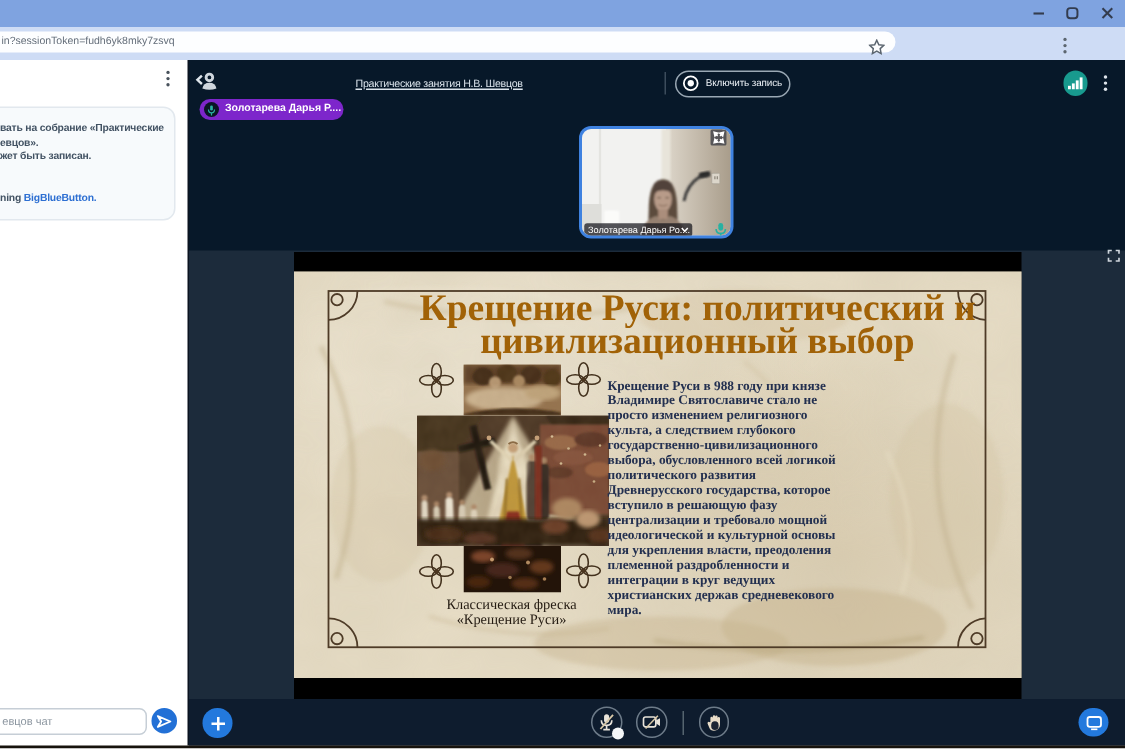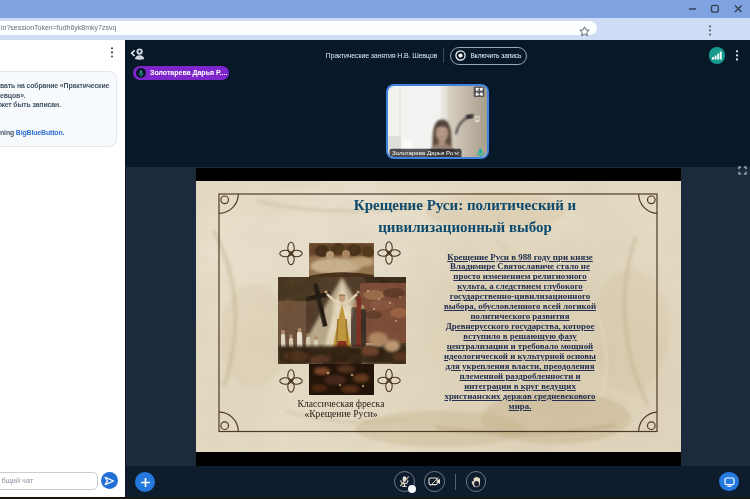--- a/index.html
+++ b/index.html
@@ -39,21 +39,21 @@
 
 <div class="abs" style="left:-40px;top:70.5px;width:155px;height:74.5px;background:#f7fafc;border:1px solid #e2e8ee;border-radius:8px;"></div>
 <div class="abs" style="left:0;top:70.5px;width:115px;height:76px;overflow:hidden;font-weight:bold;">
   <div class="abs" style="left:0px;top:11px;white-space:nowrap;font-size:6.9px;letter-spacing:-0.12px;color:#425263;">вать на собрание «Практические</div>
   <div class="abs" style="left:0px;top:21px;white-space:nowrap;font-size:6.9px;letter-spacing:-0.12px;color:#425263;">евцов».</div>
   <div class="abs" style="left:0px;top:30.5px;white-space:nowrap;font-size:6.9px;letter-spacing:-0.12px;color:#425263;">жет быть записан.</div>
   <div class="abs" style="left:0px;top:58px;white-space:nowrap;font-size:6.9px;letter-spacing:-0.12px;color:#425263;">ning <span style="color:#2d6fd2">BigBlueButton.</span></div>
 </div>
 
 <div class="abs" style="left:-30px;top:471.5px;width:126px;height:16.5px;background:#fff;border:1.2px solid #c6ced6;border-radius:5px;"></div>
-<div class="abs" style="left:1.5px;top:476px;font-size:7.4px;color:#8b959f;">бщий чат</div>
+<div class="abs" style="left:1.5px;top:476px;font-size:7.4px;color:#8b959f;">евцов чат</div>
 <div class="abs" style="left:101.3px;top:472.4px;width:16.8px;height:16.8px;border-radius:50%;background:#2270d6;"></div>
 <svg class="abs" style="left:104.2px;top:475.8px" width="11" height="10" viewBox="0 0 11 10">
  <path d="M1.2 1.4 L9.6 5 L1.2 8.6 L3.4 5 Z" fill="none" stroke="#fff" stroke-width="1.25" stroke-linejoin="round"></path>
 </svg>
 
 <div class="abs" style="left:124.5px;top:40px;width:1.5px;height:457px;background:#0a1320;"></div>
 <div class="abs" style="left:126px;top:40px;width:624px;height:457px;background:#071829;"></div>
 
 <div class="abs" style="left:126px;top:167px;width:624px;height:299px;background:#1c2b3b;"></div>
 <div class="abs" style="left:196px;top:167.5px;width:484.5px;height:298.5px;background:#000;"></div>
@@ -263,43 +263,43 @@
     <ellipse cx="72" cy="146" rx="9" ry="4" fill="#552f14" filter="url(#soft2)"></ellipse>
     <circle cx="50" cy="130" r="1.3" fill="#c59a6e"></circle>
         <circle cx="74" cy="132" r="1.3" fill="#b18a60"></circle>
     <circle cx="62" cy="142" r="1.2" fill="#9a7750"></circle>
         <circle cx="85" cy="143" r="1.2" fill="#a87f54"></circle>
   </g>
 </g>
 </svg>
 
 <div class="abs" style="left:196px;top:195px;width:538px;text-align:center;font-family:'Liberation Serif',serif;
-     font-weight:bold;font-size:15px;line-height:21.8px;color:#0c4a6e;">Крещение Руси: политический и<br>цивилизационный выбор</div>
+     font-weight:bold;font-size:25px;line-height:21.8px;color:#a16207;">Крещение Руси: политический и<br>цивилизационный выбор</div>
 
 <div class="abs" style="left:256px;top:399px;width:170px;text-align:center;font-family:'Liberation Serif',serif;
      font-weight:normal;font-size:9.6px;line-height:10.3px;color:#241b12;">Классическая фреска<br>«Крещение Руси»</div>
 
-<div class="abs" style="left:405px;top:252.5px;width:230px;text-align:center;font-family:'Liberation Serif',serif;
-     font-weight:bold;font-size:8.9px;line-height:9.95px;color:#233050;text-decoration:underline;">Крещение Руси в 988 году при князе<br>
+<div class="abs" style="left:405px;top:252.5px;width:230px;text-align:left;font-family:'Liberation Serif',serif;
+     font-weight:bold;font-size:8.9px;line-height:9.95px;color:#233050;">Крещение Руси в 988 году при князе<br>
 Владимире Святославиче стало не<br>просто изменением религиозного<br>культа, а следствием глубокого<br>
 государственно-цивилизационного<br>выбора, обусловленного всей логикой<br>политического развития<br>
 Древнерусского государства, которое<br>вступило в решающую фазу<br>централизации и требовало мощной<br>
 идеологической и культурной основы<br>для укрепления власти, преодоления<br>племенной раздробленности и<br>
 интеграции в круг ведущих<br>христианских держав средневекового<br>мира.</div>
 
 <svg class="abs" style="left:737.5px;top:166px" width="9" height="9" viewBox="0 0 9 9">
  <path d="M1 3.2 V1 H3.2 M5.8 1 H8 V3.2 M8 5.8 V8 H5.8 M3.2 8 H1 V5.8" fill="none" stroke="#cfd6dd" stroke-width="1.1"></path>
 </svg>
 
 <svg class="abs" style="left:129px;top:47px" width="16" height="13" viewBox="0 0 16 13">
   <path d="M5.6 3.4 L2.6 6.2 L5.6 9" fill="none" stroke="#dfe6ec" stroke-width="1.6"></path>
   <circle cx="10.6" cy="4.6" r="2.2" fill="none" stroke="#cfd6dd" stroke-width="1.9"></circle>
   <path d="M5.9 12 Q6.6 8.2 10.6 8.2 Q14.6 8.2 15.3 12 Q10.6 13.6 5.9 12 Z" fill="#cfd6dd"></path>
 </svg>
-<div class="abs" style="left:237px;top:51.5px;width:200px;text-align:right;font-size:7.1px;letter-spacing:-0.18px;color:#dbe4ec;">Практические занятия Н.В. Шевцов</div>
+<div class="abs" style="left:237px;top:51.5px;width:200px;text-align:left;font-size:7.1px;letter-spacing:-0.18px;color:#dbe4ec;text-decoration:underline;">Практические занятия Н.В. Шевцов</div>
 <div class="abs" style="left:443px;top:47.5px;width:1px;height:15px;background:#3c4c5c;"></div>
 <div class="abs" style="left:449.5px;top:47.3px;width:75px;height:15.4px;border:1px solid #9aa8b4;border-radius:9px;"></div>
 <svg class="abs" style="left:455px;top:49.8px" width="11" height="11" viewBox="0 0 11 11">
   <circle cx="5.5" cy="5.5" r="4.6" fill="none" stroke="#fff" stroke-width="1.2"></circle>
   <circle cx="5.5" cy="5.5" r="2.1" fill="#fff"></circle>
 </svg>
 <div class="abs" style="left:470.5px;top:52px;font-size:6.6px;letter-spacing:-0.08px;color:#eef3f8;">Включить запись</div>
 <div class="abs" style="left:708.5px;top:47px;width:16.6px;height:16.6px;border-radius:50%;background:#189a8e;"></div>
 <svg class="abs" style="left:710px;top:49px" width="14" height="13" viewBox="0 0 14 13">
   <rect x="2" y="8.2" width="1.9" height="2.3" fill="#fff"></rect>

